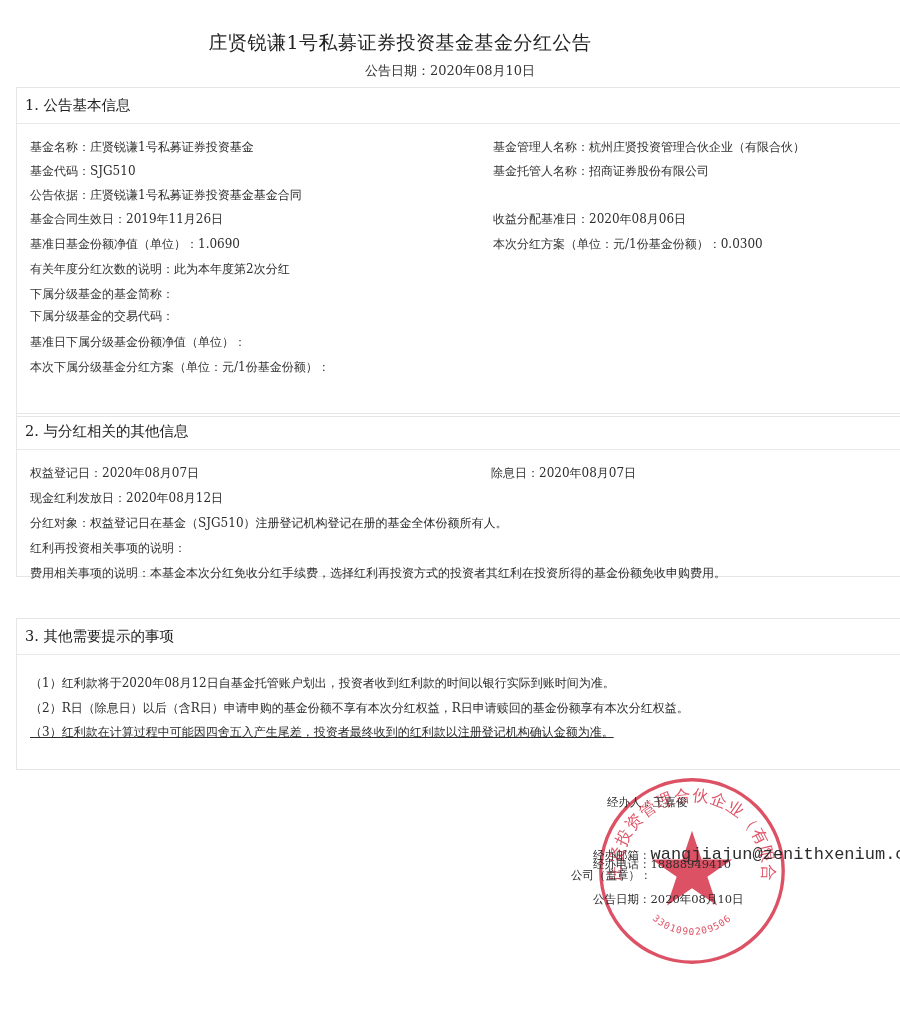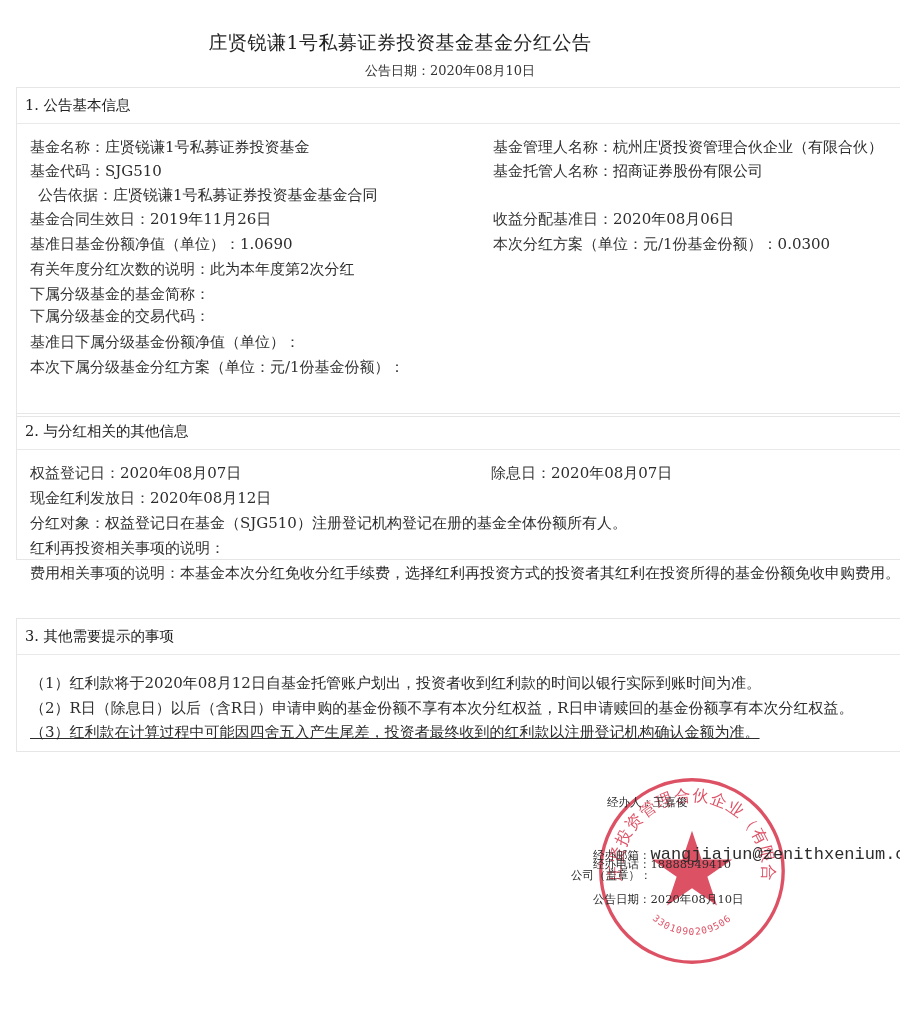--- a/index.html
+++ b/index.html
@@ -45,21 +45,21 @@
     .section-header {
       height: 35px;
       line-height: 35px;
       padding-left: 8px;
       font-size: 14.5px;
       color: #222;
       border-bottom: 1px solid #e9e9e9;
     }
     .row {
       position: absolute;
-      font-size: 15px;
+      font-size: 12px;
       line-height: 16px;
       white-space: nowrap;
       color: #2c2c2c;
     }
     .label { color: #333; }
     .val { color: #2c2c2c; }
     .sig-row {
       position: absolute;
       font-size: 11.5px;
       white-space: nowrap;
@@ -83,47 +83,47 @@
 <div class="subtitle">
   <span>公告日期：</span><span>2020年08月10日</span>
 </div>
 
 <div class="section" style="top:87px; height:330px;">
   <div class="section-header">1. 公告基本信息</div>
 </div>
 <div>
   <div class="row" style="left:30px; top:139px;"><span class="label">基金名称：</span><span class="val">庄贤锐谦1号私募证券投资基金</span></div>
   <div class="row" style="left:30px; top:163px;"><span class="label">基金代码：</span><span class="val">SJG510</span></div>
-  <div class="row" style="left:38px; top:187px;"><span class="label">公告依据：</span><span class="val">庄贤锐谦1号私募证券投资基金基金合同</span></div>
+  <div class="row" style="left:30px; top:187px;"><span class="label">公告依据：</span><span class="val">庄贤锐谦1号私募证券投资基金基金合同</span></div>
   <div class="row" style="left:30px; top:211px;"><span class="label">基金合同生效日：</span><span class="val">2019年11月26日</span></div>
   <div class="row" style="left:30px; top:236px;"><span class="label">基准日基金份额净值（单位）：</span><span class="val">1.0690</span></div>
   <div class="row" style="left:30px; top:261px;"><span class="label">有关年度分红次数的说明：</span><span class="val">此为本年度第2次分红</span></div>
   <div class="row" style="left:30px; top:286px;"><span class="label">下属分级基金的基金简称：</span><span class="val"></span></div>
   <div class="row" style="left:30px; top:308px;"><span class="label">下属分级基金的交易代码：</span><span class="val"></span></div>
   <div class="row" style="left:30px; top:334px;"><span class="label">基准日下属分级基金份额净值（单位）：</span><span class="val"></span></div>
   <div class="row" style="left:30px; top:359px;"><span class="label">本次下属分级基金分红方案（单位：元/1份基金份额）：</span><span class="val"></span></div>
 </div>
 <div>
   <div class="row" style="left:493px; top:139px;"><span class="label">基金管理人名称：</span><span class="val">杭州庄贤投资管理合伙企业（有限合伙）</span></div>
   <div class="row" style="left:493px; top:163px;"><span class="label">基金托管人名称：</span><span class="val">招商证券股份有限公司</span></div>
   <div class="row" style="left:493px; top:211px;"><span class="label">收益分配基准日：</span><span class="val">2020年08月06日</span></div>
   <div class="row" style="left:493px; top:236px;"><span class="label">本次分红方案（单位：元/1份基金份额）：</span><span class="val">0.0300</span></div>
 </div>
 
-<div class="section" style="top:413px; height:147px;">
+<div class="section" style="top:413px; height:164px;">
   <div class="section-header">2. 与分红相关的其他信息</div>
 </div>
 <div class="row" style="left:30px; top:465px;"><span class="label">权益登记日：</span><span class="val">2020年08月07日</span></div>
 <div class="row" style="left:491px; top:465px;"><span class="label">除息日：</span><span class="val">2020年08月07日</span></div>
 <div class="row" style="left:30px; top:490px;"><span class="label">现金红利发放日：</span><span class="val">2020年08月12日</span></div>
 <div class="row" style="left:30px; top:515px;"><span class="label">分红对象：</span><span class="val">权益登记日在基金（SJG510）注册登记机构登记在册的基金全体份额所有人。</span></div>
 <div class="row" style="left:30px; top:540px;"><span class="label">红利再投资相关事项的说明：</span><span class="val"></span></div>
 <div class="row" style="left:30px; top:565px;"><span class="label">费用相关事项的说明：</span><span class="val">本基金本次分红免收分红手续费，选择红利再投资方式的投资者其红利在投资所得的基金份额免收申购费用。</span></div>
 
-<div class="section" style="top:618px; height:134px;">
+<div class="section" style="top:618px; height:152px;">
   <div class="section-header">3. 其他需要提示的事项</div>
 </div>
 <div class="row" style="left:30px; top:675px;">（1）红利款将于2020年08月12日自基金托管账户划出，投资者收到红利款的时间以银行实际到账时间为准。</div>
 <div class="row" style="left:30px; top:700px;">（2）R日（除息日）以后（含R日）申请申购的基金份额不享有本次分红权益，R日申请赎回的基金份额享有本次分红权益。</div>
 <div class="row" style="left:30px; top:724px;text-decoration:underline;">（3）红利款在计算过程中可能因四舍五入产生尾差，投资者最终收到的红利款以注册登记机构确认金额为准。</div>
 
 <svg class="stamp" viewBox="0 0 200 200" xmlns="http://www.w3.org/2000/svg">
   <defs>
     <path id="arcTop" d="M 28 118 A 74 74 0 1 1 172 118"></path>
     <path id="arcBottom" d="M 58 150 A 62 62 0 0 0 142 150"></path>

